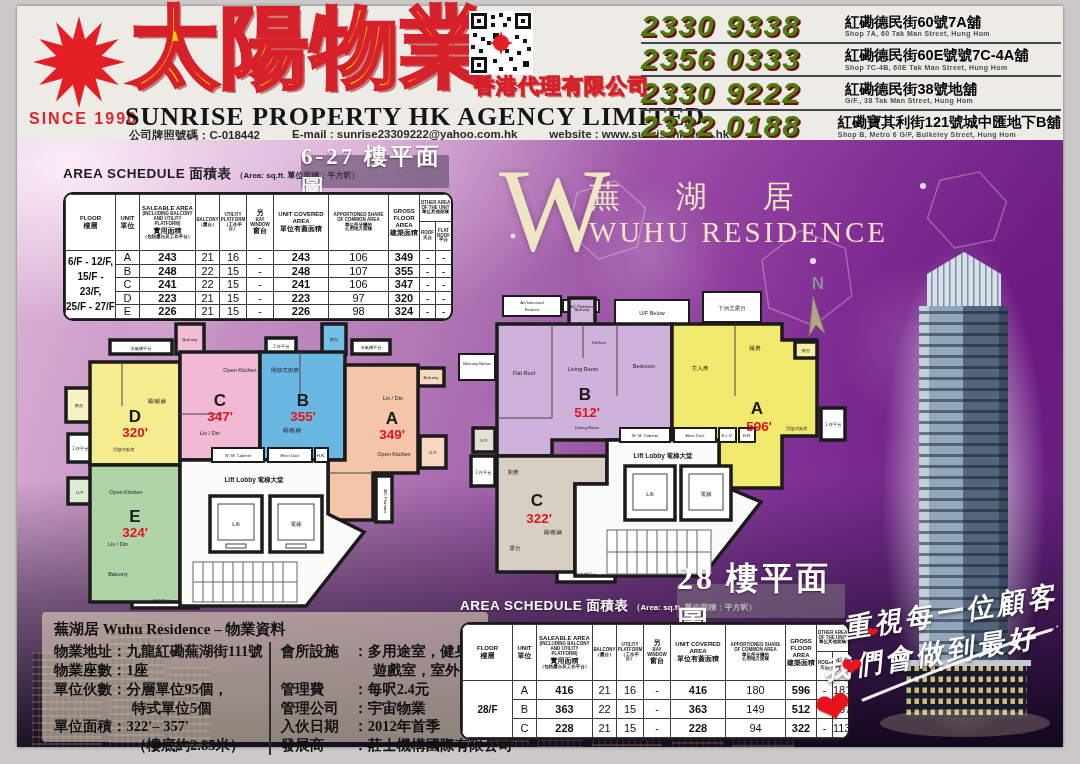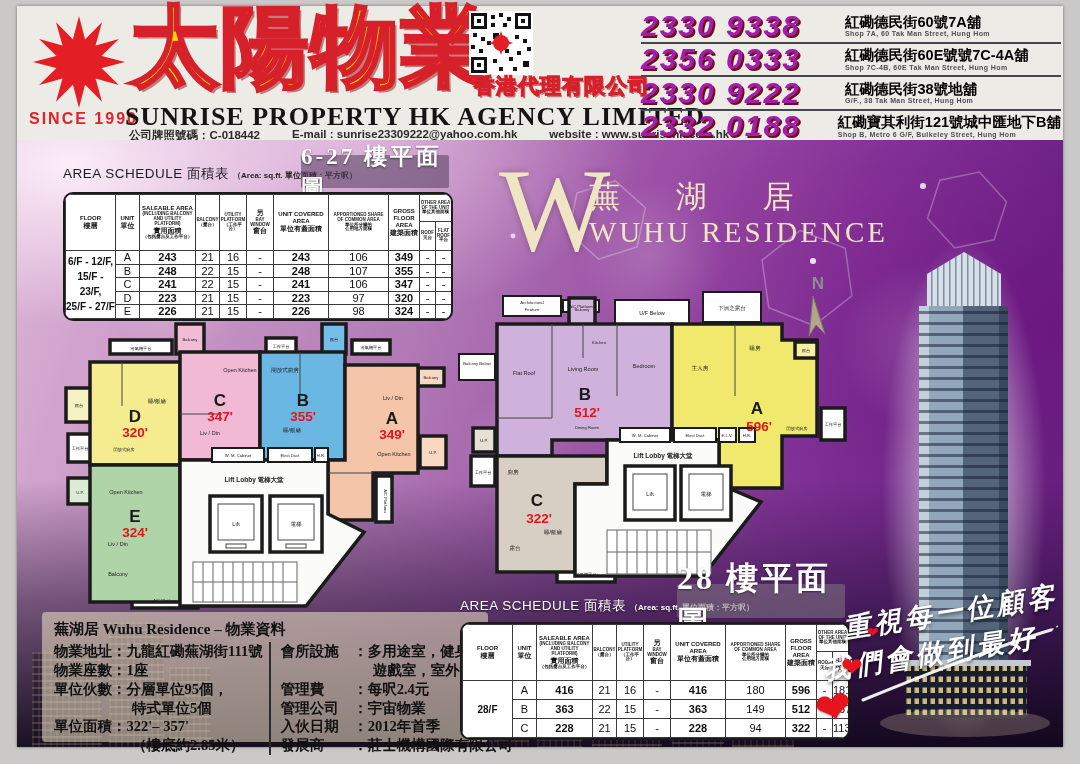--- a/index.html
+++ b/index.html
@@ -13,21 +13,21 @@
     font-size:88px;line-height:104px;color:#ffd300;-webkit-text-stroke:3px #d6202a;
     text-shadow:3px 3px 0 rgba(150,15,15,.5);letter-spacing:2px;}
   .branden{position:absolute;left:108px;top:96px;font-family:"Liberation Serif",serif;font-weight:bold;
     font-size:26px;color:#141414;letter-spacing:1px;white-space:nowrap;}
   .hmeta{position:absolute;left:112px;top:122px;font-size:11.5px;font-weight:bold;color:#2a2a2a;display:flex;gap:32px;white-space:nowrap;}
   .qr{position:absolute;left:452px;top:5px;}
   .agencycn{position:absolute;left:450px;top:66px;width:190px;text-align:center;font-family:"Liberation Serif",serif;
     font-weight:bold;font-size:21px;color:#404040;-webkit-text-stroke:1.2px #d6202a;text-shadow:1.5px 1.5px 0 rgba(150,15,15,.5);letter-spacing:1px;}
   .branches{position:absolute;left:624px;top:4px;width:420px;}
   .brrow{display:flex;align-items:center;height:31.5px;border-bottom:2px solid #46464e;}
-  .brphone{width:204px;font-size:30px;font-weight:900;font-style:italic;color:#a21caf;
+  .brphone{width:204px;font-size:30px;font-weight:900;font-style:italic;color:#4d7c0f;
     text-shadow:2px 2px 0 #6e1014;letter-spacing:2px;white-space:nowrap;}
   .braddr{flex:1;line-height:1;}
   .braddr .cn{font-size:14.5px;font-weight:bold;color:#000000;white-space:nowrap;}
   .braddr .en{font-size:7px;font-weight:bold;color:#4c4c55;letter-spacing:.4px;white-space:nowrap;margin-top:1px;}
   
   .main{position:absolute;left:0;top:134px;width:1046px;height:607px;overflow:hidden;
     background:
       radial-gradient(420px 260px at 5% 4%, rgba(253,240,250,.95), rgba(253,240,250,0) 62%),
       radial-gradient(520px 300px at 30% 0%, rgba(243,211,238,.65), transparent 60%),
       radial-gradient(560px 430px at 97% 30%, rgba(108,14,126,.6), transparent 72%),
@@ -39,21 +39,21 @@
     box-shadow:330px 60px 0 2px rgba(255,255,255,.8),705px 170px 0 1.5px rgba(255,255,255,.7),
       905px 45px 0 2px rgba(255,255,255,.8),255px 410px 0 1.5px rgba(255,255,255,.6),
       645px 290px 0 2px rgba(255,255,255,.75),985px 285px 0 1.5px rgba(255,255,255,.7),
       495px 95px 0 1.5px rgba(255,255,255,.7),795px 120px 0 2px rgba(255,255,255,.85);}
   .skyline{position:absolute;left:0;bottom:0;width:1046px;height:135px;z-index:1;}
   .bldg{position:absolute;bottom:0;background:rgba(22,16,38,.82);
     background-image:repeating-linear-gradient(to bottom, rgba(255,214,140,.35) 0 2px, transparent 2px 7px),
       repeating-linear-gradient(to right, rgba(255,214,140,.18) 0 2px, transparent 2px 6px);}
   
   .schedtitle{position:absolute;z-index:5;white-space:nowrap;}
-  .schedtitle .big{font-size:13.5px;font-weight:normal;letter-spacing:.5px;margin-top:28px;}
+  .schedtitle .big{font-size:13.5px;font-weight:bold;letter-spacing:.5px;margin-top:28px;}
   .schedtitle .note{font-size:8px;font-weight:bold;margin-left:4px;}
   .dark{color:#1c1c1c;} .light{color:#fff;text-shadow:0 1px 2px rgba(0,0,0,.6);}
   .planbox{position:absolute;z-index:5;display:flex;align-items:center;justify-content:center;
     font-family:"Liberation Serif",serif;font-weight:bold;color:#fff;letter-spacing:3px;
     text-shadow:0 1px 2px rgba(0,0,0,.5);border-radius:2px;}
   
   .sched{position:absolute;background:#fff;border:2px solid #1b1b1b;border-radius:10px;overflow:hidden;z-index:6;}
   .sched table{border-collapse:collapse;width:100%;table-layout:fixed;}
   .sched th,.sched td{border:1px solid #3a3a3a;text-align:center;vertical-align:middle;padding:0;color:#111;}
   .sched thead th{height:28px;}

